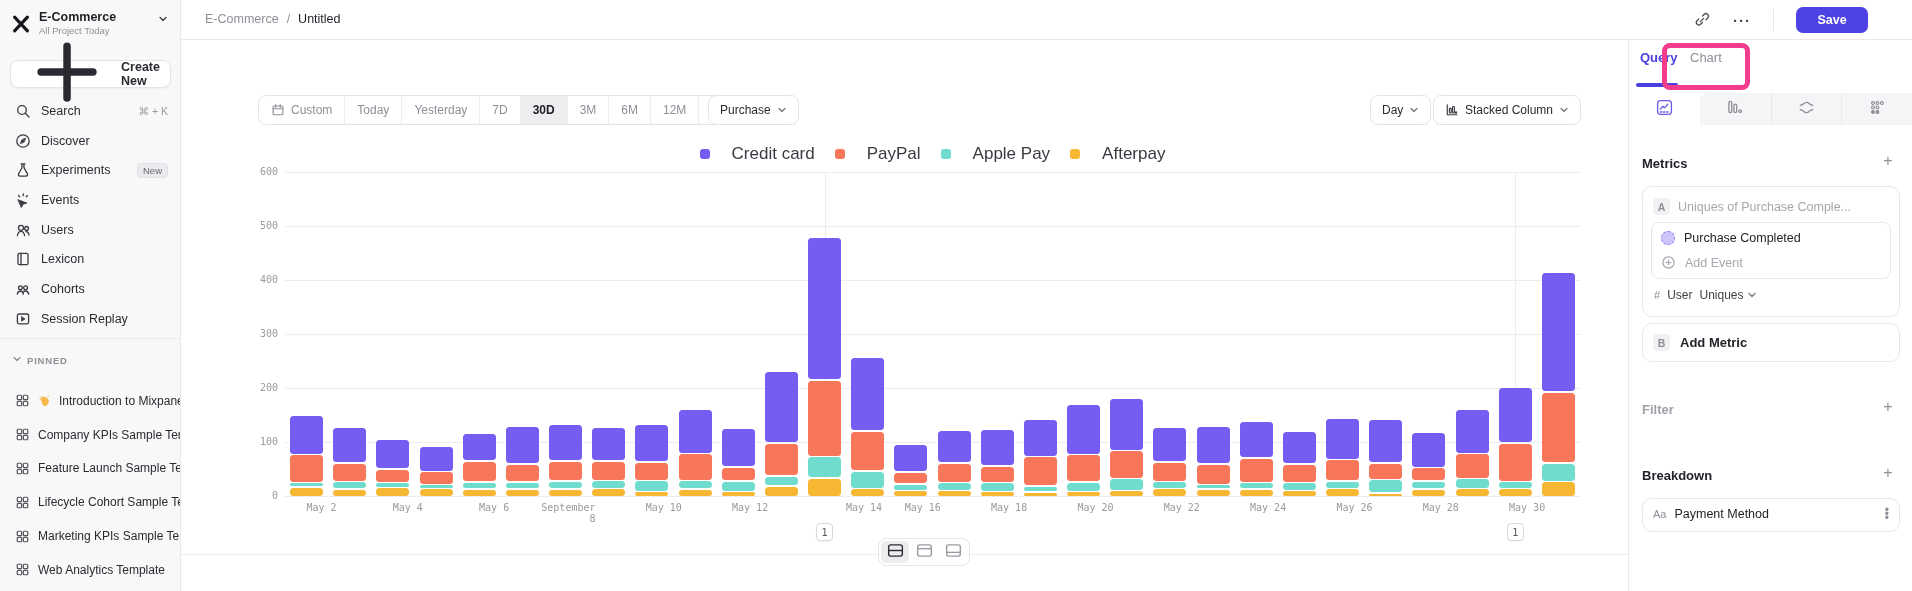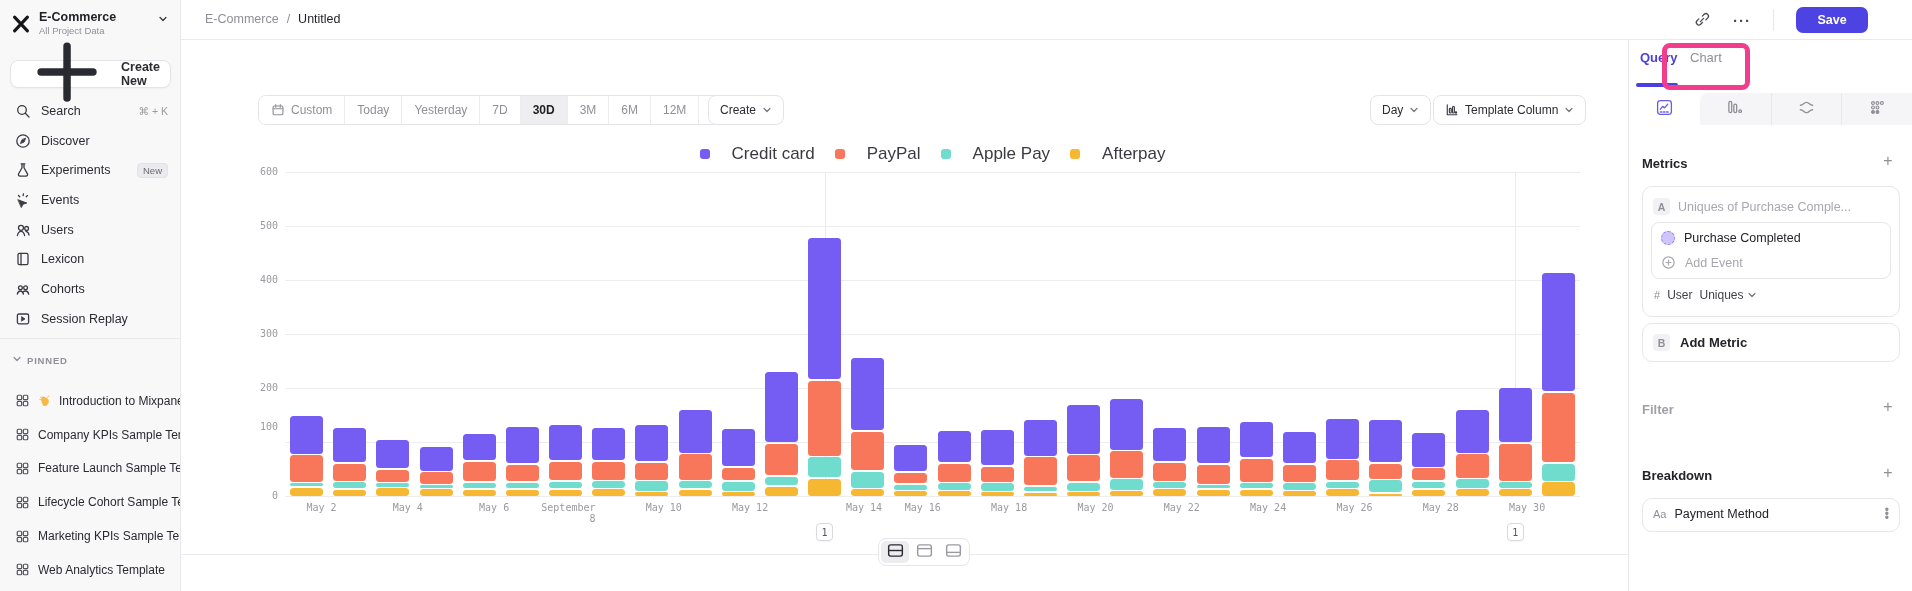--- a/index.html
+++ b/index.html
@@ -110,21 +110,21 @@
 
   <aside class="sidebar">
     <div class="side-head">
       <span class="logo">
           <svg viewBox="0 0 24 24" width="22" height="22" fill="none" stroke="#15151a" stroke-width="3.4" stroke-linecap="round">
             <path d="M5 4.5l14 15M19 4.5l-14 15"></path>
           </svg>
         </span>
       <div class="proj">
         <div class="pname">E-Commerce</div>
-        <div class="pscope">All Project Data</div>
+        <div class="pscope">All Project Today</div>
       </div>
     </div>
     <span class="side-chevron"><svg viewBox="0 0 12 12" width="10" height="10" fill="none" stroke="currentColor" stroke-width="1.6" stroke-linecap="round" stroke-linejoin="round">
           <path d="M2.5 4.2L6 7.8l3.5-3.6"></path>
         </svg></span>
     <div class="create-btn">
       <span class="nicon"><svg viewBox="0 0 16 16" width="100%" height="100%" fill="none" stroke="currentColor" stroke-width="1.3" stroke-linecap="round" stroke-linejoin="round">
             <path d="M8 3.5v9M3.5 8h9"></path>
           </svg></span>
       <span>Create New</span>
@@ -344,21 +344,21 @@
           <div class="seg-btn">
             <span>XTD</span>
             <span class="chev">
               <svg viewBox="0 0 12 12" width="10" height="10" fill="none" stroke="currentColor" stroke-width="1.6" stroke-linecap="round" stroke-linejoin="round">
                 <path d="M2.5 4.2L6 7.8l3.5-3.6"></path>
               </svg>
             </span>
           </div>
         </div>
       <div class="pill-btn" style="left:527px;">
-        <span>Create</span>
+        <span>Purchase</span>
         <span class="chev">
             <svg viewBox="0 0 12 12" width="10" height="10" fill="none" stroke="currentColor" stroke-width="1.6" stroke-linecap="round" stroke-linejoin="round">
               <path d="M2.5 4.2L6 7.8l3.5-3.6"></path>
             </svg>
           </span>
       </div>
       <div class="pill-btn" style="left:1189px;">
         <span>Day</span>
         <span class="chev">
             <svg viewBox="0 0 12 12" width="10" height="10" fill="none" stroke="currentColor" stroke-width="1.6" stroke-linecap="round" stroke-linejoin="round">
@@ -368,21 +368,21 @@
       </div>
       <div class="pill-btn" style="left:1252px;">
         <span class="nicon">
             <svg viewBox="0 0 16 16" width="100%" height="100%" fill="none" stroke="currentColor" stroke-width="1.3" stroke-linecap="round" stroke-linejoin="round">
               <path d="M2.6 2.2v11.2h11"></path>
               <rect x="5" y="6.2" width="2.1" height="5.2" rx="0.8"></rect>
               <rect x="8.6" y="4" width="2.1" height="7.4" rx="0.8"></rect>
               <circle cx="12.6" cy="10.8" r="0.7" fill="currentColor"></circle>
             </svg>
           </span>
-        <span>Template Column</span>
+        <span>Stacked Column</span>
         <span class="chev">
             <svg viewBox="0 0 12 12" width="10" height="10" fill="none" stroke="currentColor" stroke-width="1.6" stroke-linecap="round" stroke-linejoin="round">
               <path d="M2.5 4.2L6 7.8l3.5-3.6"></path>
             </svg>
           </span>
       </div>
     </div>
 
     <div class="legend" id="legend">
         <div class="lg-item">
@@ -397,21 +397,21 @@
           <span class="lg-swatch" style="background: rgb(111, 220, 205);"></span>
           <span>Apple Pay</span>
         </div>
         <div class="lg-item">
           <span class="lg-swatch" style="background: rgb(246, 183, 51);"></span>
           <span>Afterpay</span>
         </div>
       </div>
     <div id="ylabels">
         <div class="ylab" style="position: absolute; left: 53px; top: 450px;">0</div>
-        <div class="ylab" style="position: absolute; left: 53px; top: 381px;">100</div>
+        <div class="ylab" style="position: absolute; left: 53px; top: 396px;">100</div>
         <div class="ylab" style="position: absolute; left: 53px; top: 342px;">200</div>
         <div class="ylab" style="position: absolute; left: 53px; top: 288px;">300</div>
         <div class="ylab" style="position: absolute; left: 53px; top: 234px;">400</div>
         <div class="ylab" style="position: absolute; left: 53px; top: 180px;">500</div>
         <div class="ylab" style="position: absolute; left: 53px; top: 126px;">600</div>
       </div>
     <div class="plot" id="plot">
         <div class="gridline" style="top: 323.5px;"></div>
         <div class="gridline" style="top: 269.5px;"></div>
         <div class="gridline" style="top: 215.5px;"></div>

